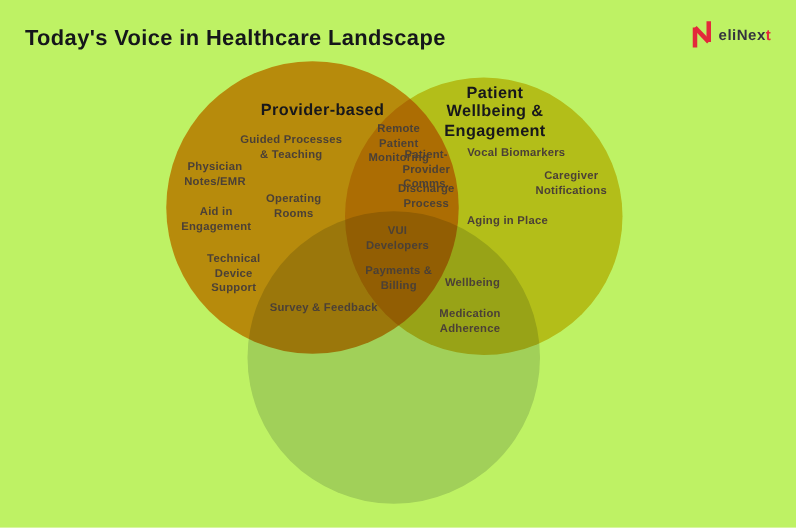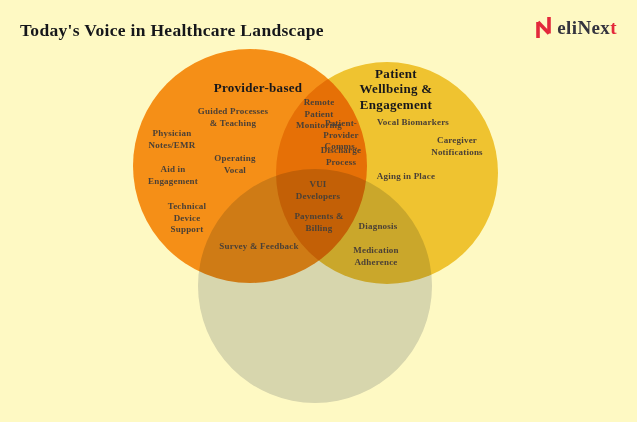--- a/index.html
+++ b/index.html
@@ -1,32 +1,32 @@
 <!DOCTYPE html>
 <html><head>
 <meta charset="utf-8">
 <style>
   html,body{margin:0;padding:0;}
   .stage{
     position:relative;
     width:637px;height:422px;
-    background:#fef9c3;
+    background:#bef264;
     overflow:hidden;
-    font-family:Liberation Serif, serif;
+    font-family:Liberation Sans, sans-serif;
   }
   .header-title{
     position:absolute;left:20px;top:20px;
     font-size:17.5px;font-weight:800;color:#15161a;
     letter-spacing:.3px;
   }
   .logo{
     position:absolute;right:20px;top:16px;
     display:flex;align-items:center;gap:5px;
   }
-  .logo-text{font-size:19px;font-weight:600;color:#34343e;letter-spacing:.4px;}
+  .logo-text{font-size:12px;font-weight:600;color:#34343e;letter-spacing:.4px;}
   .logo-text .accent{color:#e3293b;}
   .venn{position:absolute;left:0;top:0;width:637px;height:422px;}
   .circle{
     position:absolute;border-radius:50%;
     mix-blend-mode:multiply;
   }
   .circle.provider{left:133px;top:49px;width:234px;height:234px;}
   .circle.patient{left:276px;top:62px;width:222px;height:222px;}
   .circle.payer{left:198px;top:169px;width:234px;height:234px;}
   .vlabel{
@@ -70,21 +70,21 @@
     <div class="vheading" style="left:258px;top:88px;">Provider-based</div>
     <div class="vheading" style="left:396px;top:89px;">Patient
 Wellbeing &amp;
 Engagement</div>
 
     <div class="vlabel" style="left:233px;top:118px;">Guided Processes
 &amp; Teaching</div>
     <div class="vlabel" style="left:172px;top:140px;">Physician
 Notes/EMR</div>
     <div class="vlabel" style="left:235px;top:165px;">Operating
-Vocal</div>
+Rooms</div>
     <div class="vlabel" style="left:173px;top:176px;">Aid in
 Engagement</div>
     <div class="vlabel" style="left:187px;top:219px;">Technical
 Device
 Support</div>
 
     <div class="vlabel" style="left:259px;top:247px;">Survey &amp; Feedback</div>
 
     <div class="vlabel" style="left:319px;top:115px;">Remote
 Patient
@@ -98,19 +98,19 @@
     <div class="vlabel" style="left:318px;top:191px;">VUI
 Developers</div>
     <div class="vlabel" style="left:319px;top:223px;">Payments &amp;
 Billing</div>
 
     <div class="vlabel" style="left:413px;top:123px;">Vocal Biomarkers</div>
     <div class="vlabel" style="left:457px;top:147px;">Caregiver
 Notifications</div>
     <div class="vlabel" style="left:406px;top:177px;">Aging in Place</div>
 
-    <div class="vlabel" style="left:378px;top:227px;">Diagnosis</div>
+    <div class="vlabel" style="left:378px;top:227px;">Wellbeing</div>
     <div class="vlabel" style="left:376px;top:257px;">Medication
 Adherence</div>
 
 
   </div>
 </div>
 
 </body></html>

